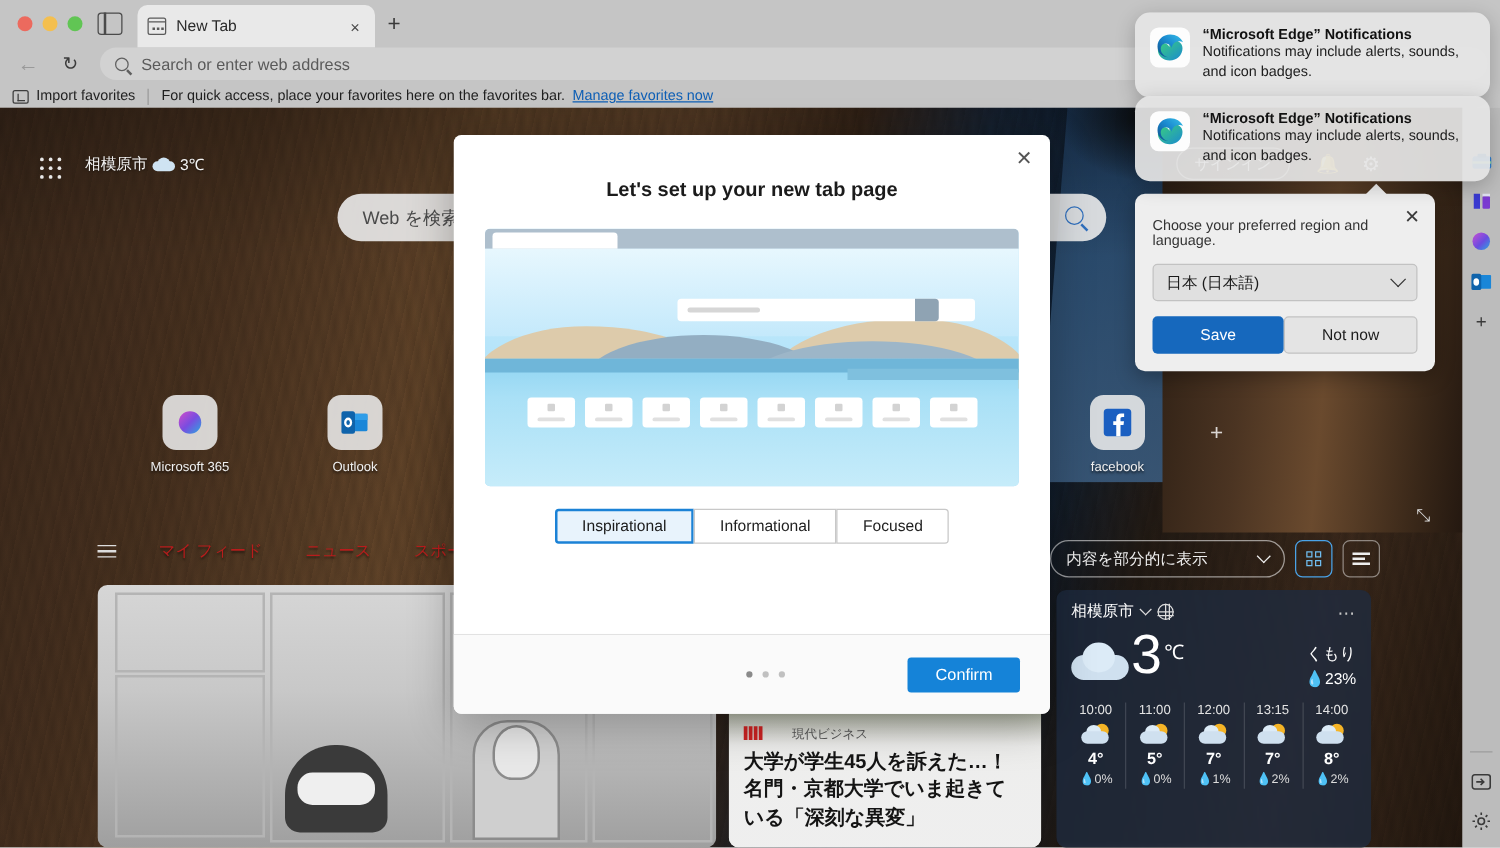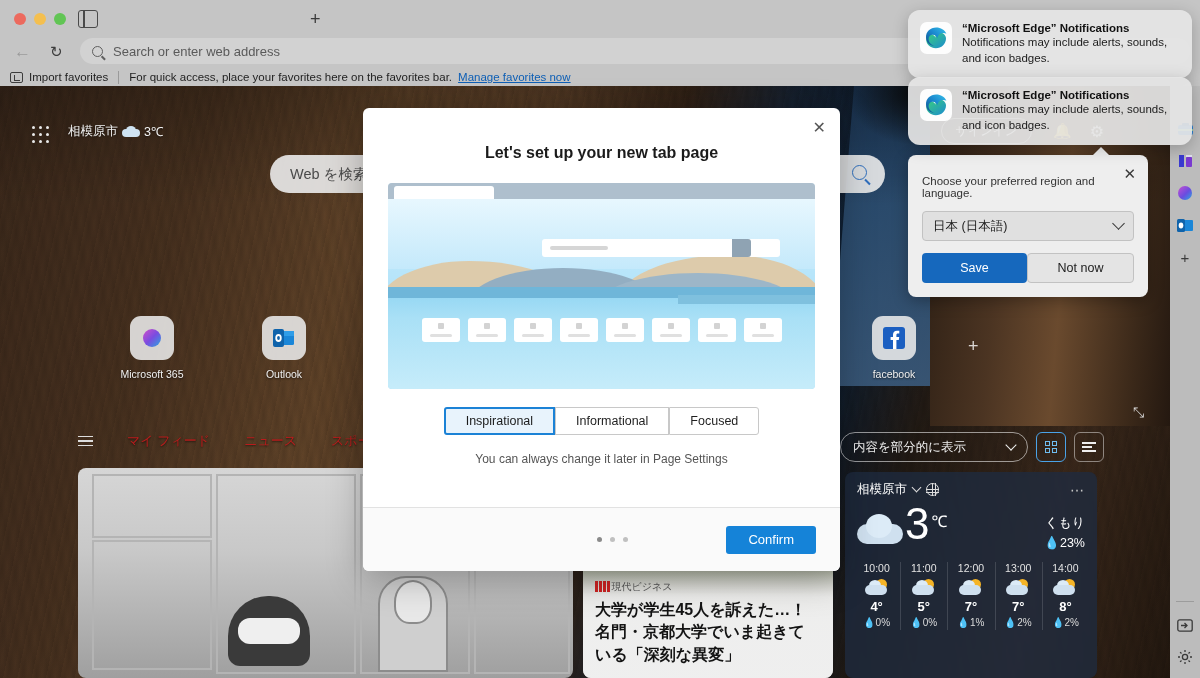--- a/index.html
+++ b/index.html
@@ -229,21 +229,21 @@
   }
   .manga-ch {
     position: absolute; font-family: "DejaVu Sans", sans-serif; font-weight: bold; color: #1a1a1a;
     line-height: .95;
   }
   .nc2 .nc-img { background: linear-gradient(180deg, #6d7f63 0%, #8a9478 35%, #c6c6be 60%, #d8d8d2 100%); }
   .nc-overlay {
     position: absolute; left: 0; right: 0; bottom: 0; padding: 10px 12px 12px;
     background: linear-gradient(180deg, rgba(255,255,255,0) 0%, rgba(245,245,245,.82) 25%, rgba(240,240,240,.95) 60%);
   }
-  .nc-src { display: flex; align-items: center; gap: 2px; margin-bottom: 5px; }
+  .nc-src { display: flex; align-items: center; gap: 24px; margin-bottom: 5px; }
   .nc-src-bars { display: flex; gap: 1.5px; }
   .nc-src-bars i { display:block; width: 2.5px; height: 11px; background: #cc2222; }
   .nc-src-name { font-size: 10px; color: #555; }
   .nc2 .nc-title { font-size: 16px; font-weight: bold; color: #141414; line-height: 1.4; }
 
   
   .weather {
     position: absolute; left: 845px; top: 472px; width: 252px; height: 206px;
     background: rgba(30,44,64,.76); border-radius: 8px; z-index: 7;
     color: #fff; overflow: hidden; backdrop-filter: blur(2px);
@@ -597,21 +597,21 @@
         <div class="w-h-time">12:00</div>
         <div class="w-h-icon">
             <span class="sun"></span>
             <span class="cl2"></span>
             <span class="cl1"></span>
           </div>
         <div class="w-h-temp">7°</div>
         <div class="w-h-pop">💧<span>1%</span></div>
       </div>
       <div class="w-hour">
-        <div class="w-h-time">13:00</div>
+        <div class="w-h-time">13:15</div>
         <div class="w-h-icon">
             <span class="sun"></span>
             <span class="cl2"></span>
             <span class="cl1"></span>
           </div>
         <div class="w-h-temp">7°</div>
         <div class="w-h-pop">💧<span>2%</span></div>
       </div>
       <div class="w-hour">
         <div class="w-h-time">14:00</div>
@@ -720,40 +720,44 @@
         <div class="pv-tile"></div>
       </div>
     </div>
 
     <div class="dlg-options">
       <div class="opt selected">Inspirational</div>
       <div class="opt">Informational</div>
       <div class="opt">Focused</div>
     </div>
 
-    <div class="dlg-hint">You can always change it later in Page Settings</div>
 
     <div class="dlg-footer">
       <div class="dlg-dots">
         <i class="on"></i>
         <i></i>
         <i></i>
       </div>
       <div class="btn-confirm">Confirm</div>
     </div>
   </div>
 
   <div class="chrome">
     <div class="titlebar">
       <div class="traffic">
         <span class="dot r"></span>
         <span class="dot y"></span>
         <span class="dot g"></span>
       </div>
       <div class="sidebar-toggle"></div>
+      <div class="tab">
+        <span class="tab-icon"></span>
+        <span class="tab-title">New Tab</span>
+        <span class="tab-close">×</span>
+      </div>
       <div class="newtab-plus">+</div>
     </div>
 
     <div class="navbar">
       <div class="nav-back">←</div>
       <div class="nav-reload">↻</div>
       <div class="omnibox">
         <span class="omni-search-icon"></span>
         <span class="omni-text">Search or enter web address</span>
       </div>

